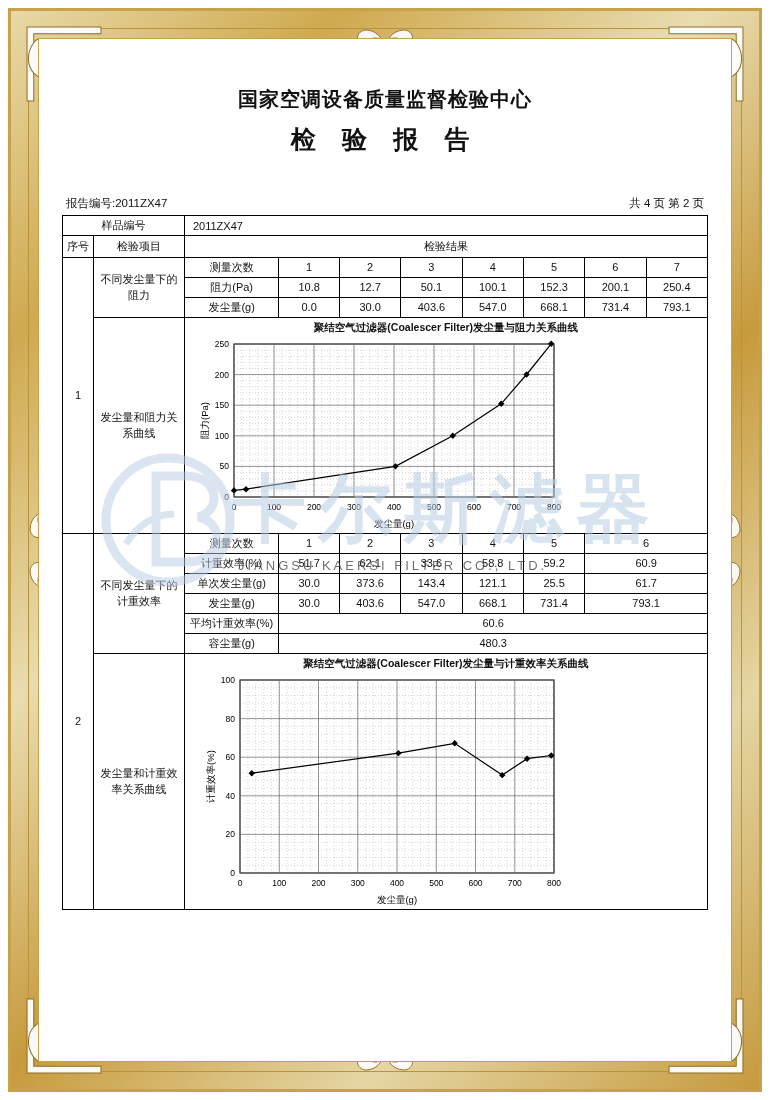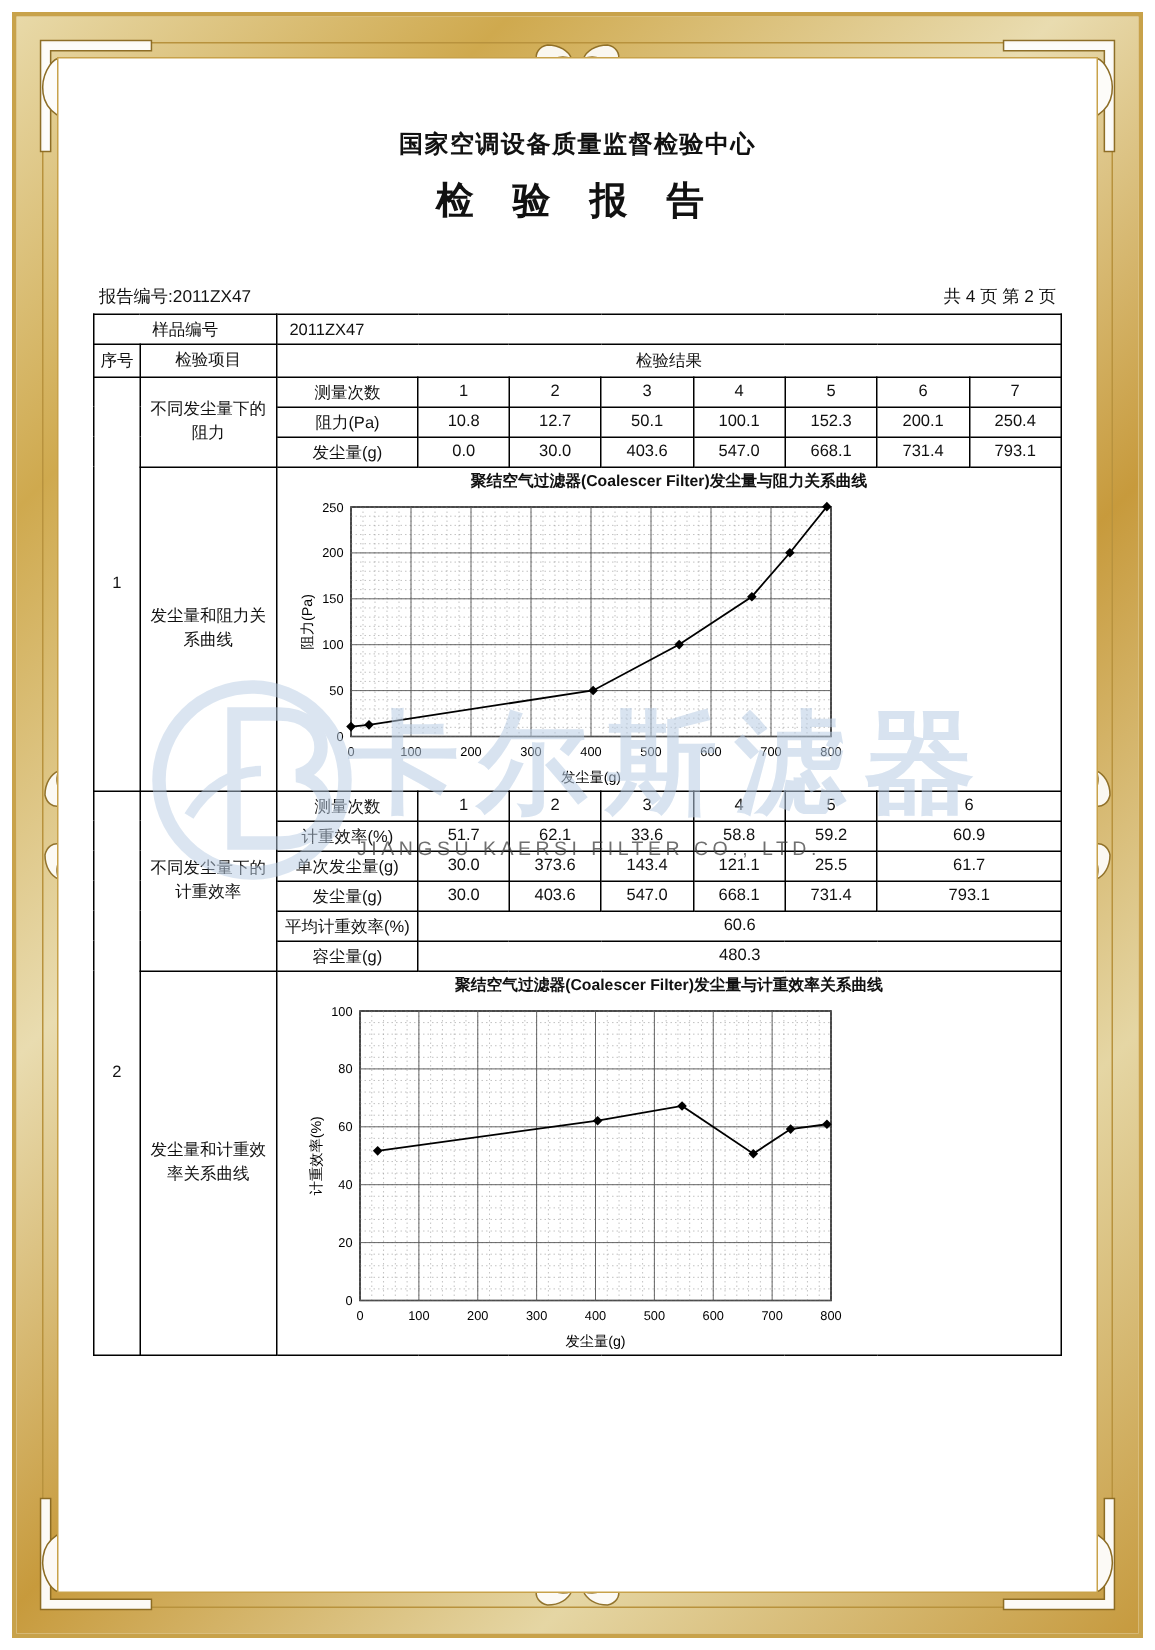--- a/index.html
+++ b/index.html
@@ -36,21 +36,21 @@
   .edge svg{display:block;width:100%;height:100%;}
   .e-top{left:110px;top:24px;width:550px;height:30px;}
   .e-bottom{left:110px;bottom:24px;width:550px;height:30px;transform:scaleY(-1);}
   .e-left{left:24px;top:160px;width:30px;height:780px;}
   .e-right{right:24px;top:160px;width:30px;height:780px;transform:scaleX(-1);}
 
   
   .content{position:absolute;left:62px;top:62px;width:646px;height:976px;}
 
   .title1{
-    text-align:center;font-size:16px;font-weight:bold;color:#111;
+    text-align:center;font-size:20px;font-weight:bold;color:#111;
     letter-spacing:1px;margin-top:24px;font-family:"Liberation Serif",serif;
   }
   .title2{
     text-align:center;font-size:25px;font-weight:bold;color:#111;
     letter-spacing:10px;margin-top:10px;font-family:"Liberation Serif",serif;
   }
   .meta{
     display:flex;justify-content:space-between;align-items:flex-end;
     margin-top:40px;font-size:11.5px;color:#111;
     padding:0 4px;

